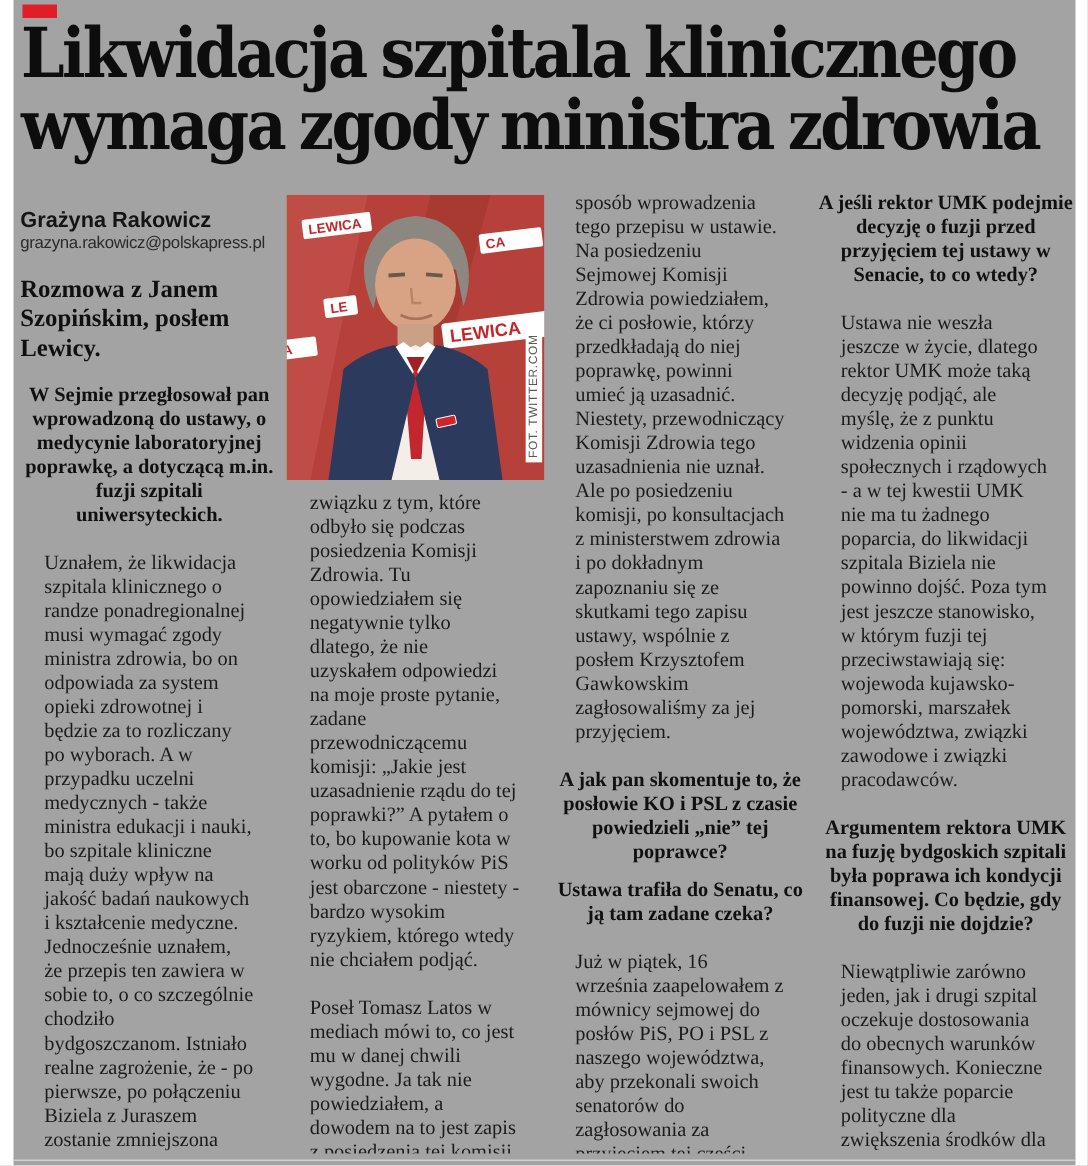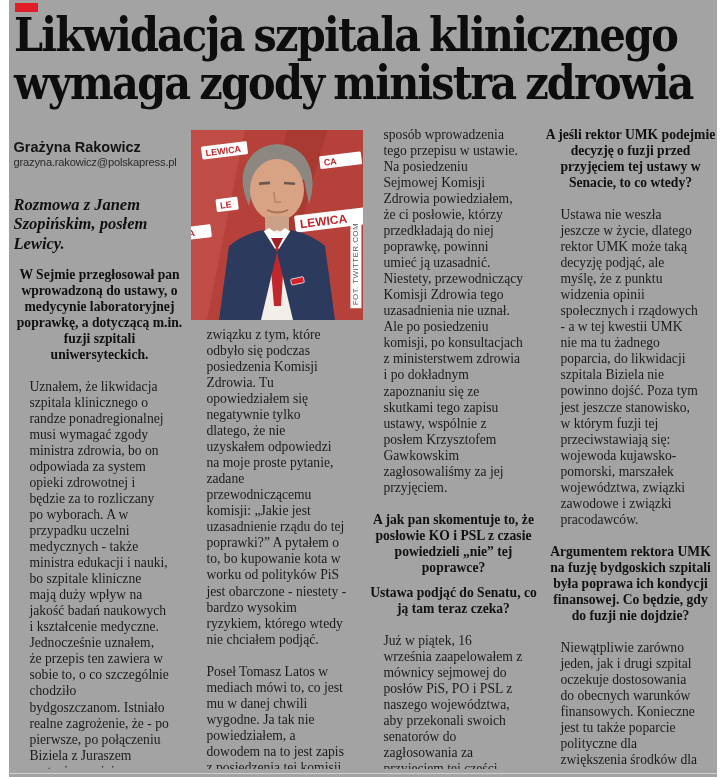--- a/index.html
+++ b/index.html
@@ -29,21 +29,21 @@
   .byline-name {
     font-family:"Liberation Sans", sans-serif; font-weight:bold;
     font-size:14.5px; color:#141414; padding-top:12px;
   }
   .byline-email {
     font-family:"Liberation Sans", sans-serif; font-size:11.2px;
     color:#2a2a2a; letter-spacing:-0.2px; margin-top:0;
   }
   .intro {
     font-weight:bold; font-size:16.5px; line-height:1.16;
-    margin-top:26px; margin-bottom:14px; color:#101010;font-style:italic;
+    margin-top:14px; margin-bottom:14px; color:#101010;
   }
   .col p.q { font-weight:bold; margin-top:9px; color:#101010;text-align:center; }
   .col p.a { margin:16px; }
   .col p:first-child { margin-top:0; }
   .photo-wrap { position:relative; width:172px; height:190px; margin:3px 0 7px 0; }
   .photo-wrap svg { display:block; }
   .photo-credit {
     position:absolute; right:1px; bottom:12px;
     writing-mode:vertical-rl; transform:rotate(180deg);
     font-family:"Liberation Sans", sans-serif; font-size:8px;
@@ -119,21 +119,21 @@
       <div>
           <p class="a">związku z tym, które odbyło się podczas posiedzenia Komisji Zdrowia. Tu opowiedziałem się negatywnie tylko dlatego, że nie uzyskałem odpowiedzi na moje proste pytanie, zadane przewodniczącemu komisji: „Jakie jest uzasadnienie rządu do tej poprawki?” A pytałem o to, bo kupowanie kota w worku od polityków PiS jest obarczone - niestety - bardzo wysokim ryzykiem, którego wtedy nie chciałem podjąć.</p>
           <p class="a">Poseł Tomasz Latos w mediach mówi to, co jest mu w danej chwili wygodne. Ja tak nie powiedziałem, a dowodem na to jest zapis z posiedzenia tej komisji. Wyraziłem natomiast pogląd, że zamachem na zasady uchwalania w Polsce prawa - zresztą kolejnym, jest</p>
         </div>
     </div>
 
     <div class="col">
       <div>
           <p class="a">sposób wprowadzenia tego przepisu w ustawie. Na posiedzeniu Sejmowej Komisji Zdrowia powiedziałem, że ci posłowie, którzy przedkładają do niej poprawkę, powinni umieć ją uzasadnić. Niestety, przewodniczący Komisji Zdrowia tego uzasadnienia nie uznał. Ale po posiedzeniu komisji, po konsultacjach z ministerstwem zdrowia i po dokładnym zapoznaniu się ze skutkami tego zapisu ustawy, wspólnie z posłem Krzysztofem Gawkowskim zagłosowaliśmy za jej przyjęciem.</p>
           <p class="q">A jak pan skomentuje to, że posłowie KO i PSL z czasie powiedzieli „nie” tej poprawce?</p>
-          <p class="q">Ustawa podjąć do Senatu, co ją tam teraz czeka?</p>
+          <p class="q">Ustawa trafiła do Senatu, co ją tam zadane czeka?</p>
           <p class="a">Już w piątek, 16 września zaapelowałem z mównicy sejmowej do posłów PiS, PO i PSL z naszego województwa, aby przekonali swoich senatorów do zagłosowania za przyjęciem tej części ustawy dotyczącej m.in. fuzji, ponieważ rozwiązania te są pozytywne dla pacjentów z Bydgoszczy i z całego województwa. O to również apelował w mediach mini-</p>
         </div>
     </div>
 
     <div class="col">
       <div>
           <p class="q">A jeśli rektor UMK podejmie decyzję o fuzji przed przyjęciem tej ustawy w Senacie, to co wtedy?</p>
           <p class="a">Ustawa nie weszła jeszcze w życie, dlatego rektor UMK może taką decyzję podjąć, ale myślę, że z punktu widzenia opinii społecznych i rządowych - a w tej kwestii UMK nie ma tu żadnego poparcia, do likwidacji szpitala Biziela nie powinno dojść. Poza tym jest jeszcze stanowisko, w którym fuzji tej przeciwstawiają się: wojewoda kujawsko-pomorski, marszałek województwa, związki zawodowe i związki pracodawców.</p>
           <p class="q">Argumentem rektora UMK na fuzję bydgoskich szpitali była poprawa ich kondycji finansowej. Co będzie, gdy do fuzji nie dojdzie?</p>
           <p class="a">Niewątpliwie zarówno jeden, jak i drugi szpital oczekuje dostosowania do obecnych warunków finansowych. Konieczne jest tu także poparcie polityczne dla zwiększenia środków dla Biziela i Jurasza, z kasy NFZ. Bo jeżeli słyszymy od parlamentarzystów PiS, że z polską służbą zdrowia jest tak dobrze, to będę oczekiwał, że w najbliższym czasie zajmiemy się zwiększeniem kontraktów dla tych szpitali. ©℗</p>

